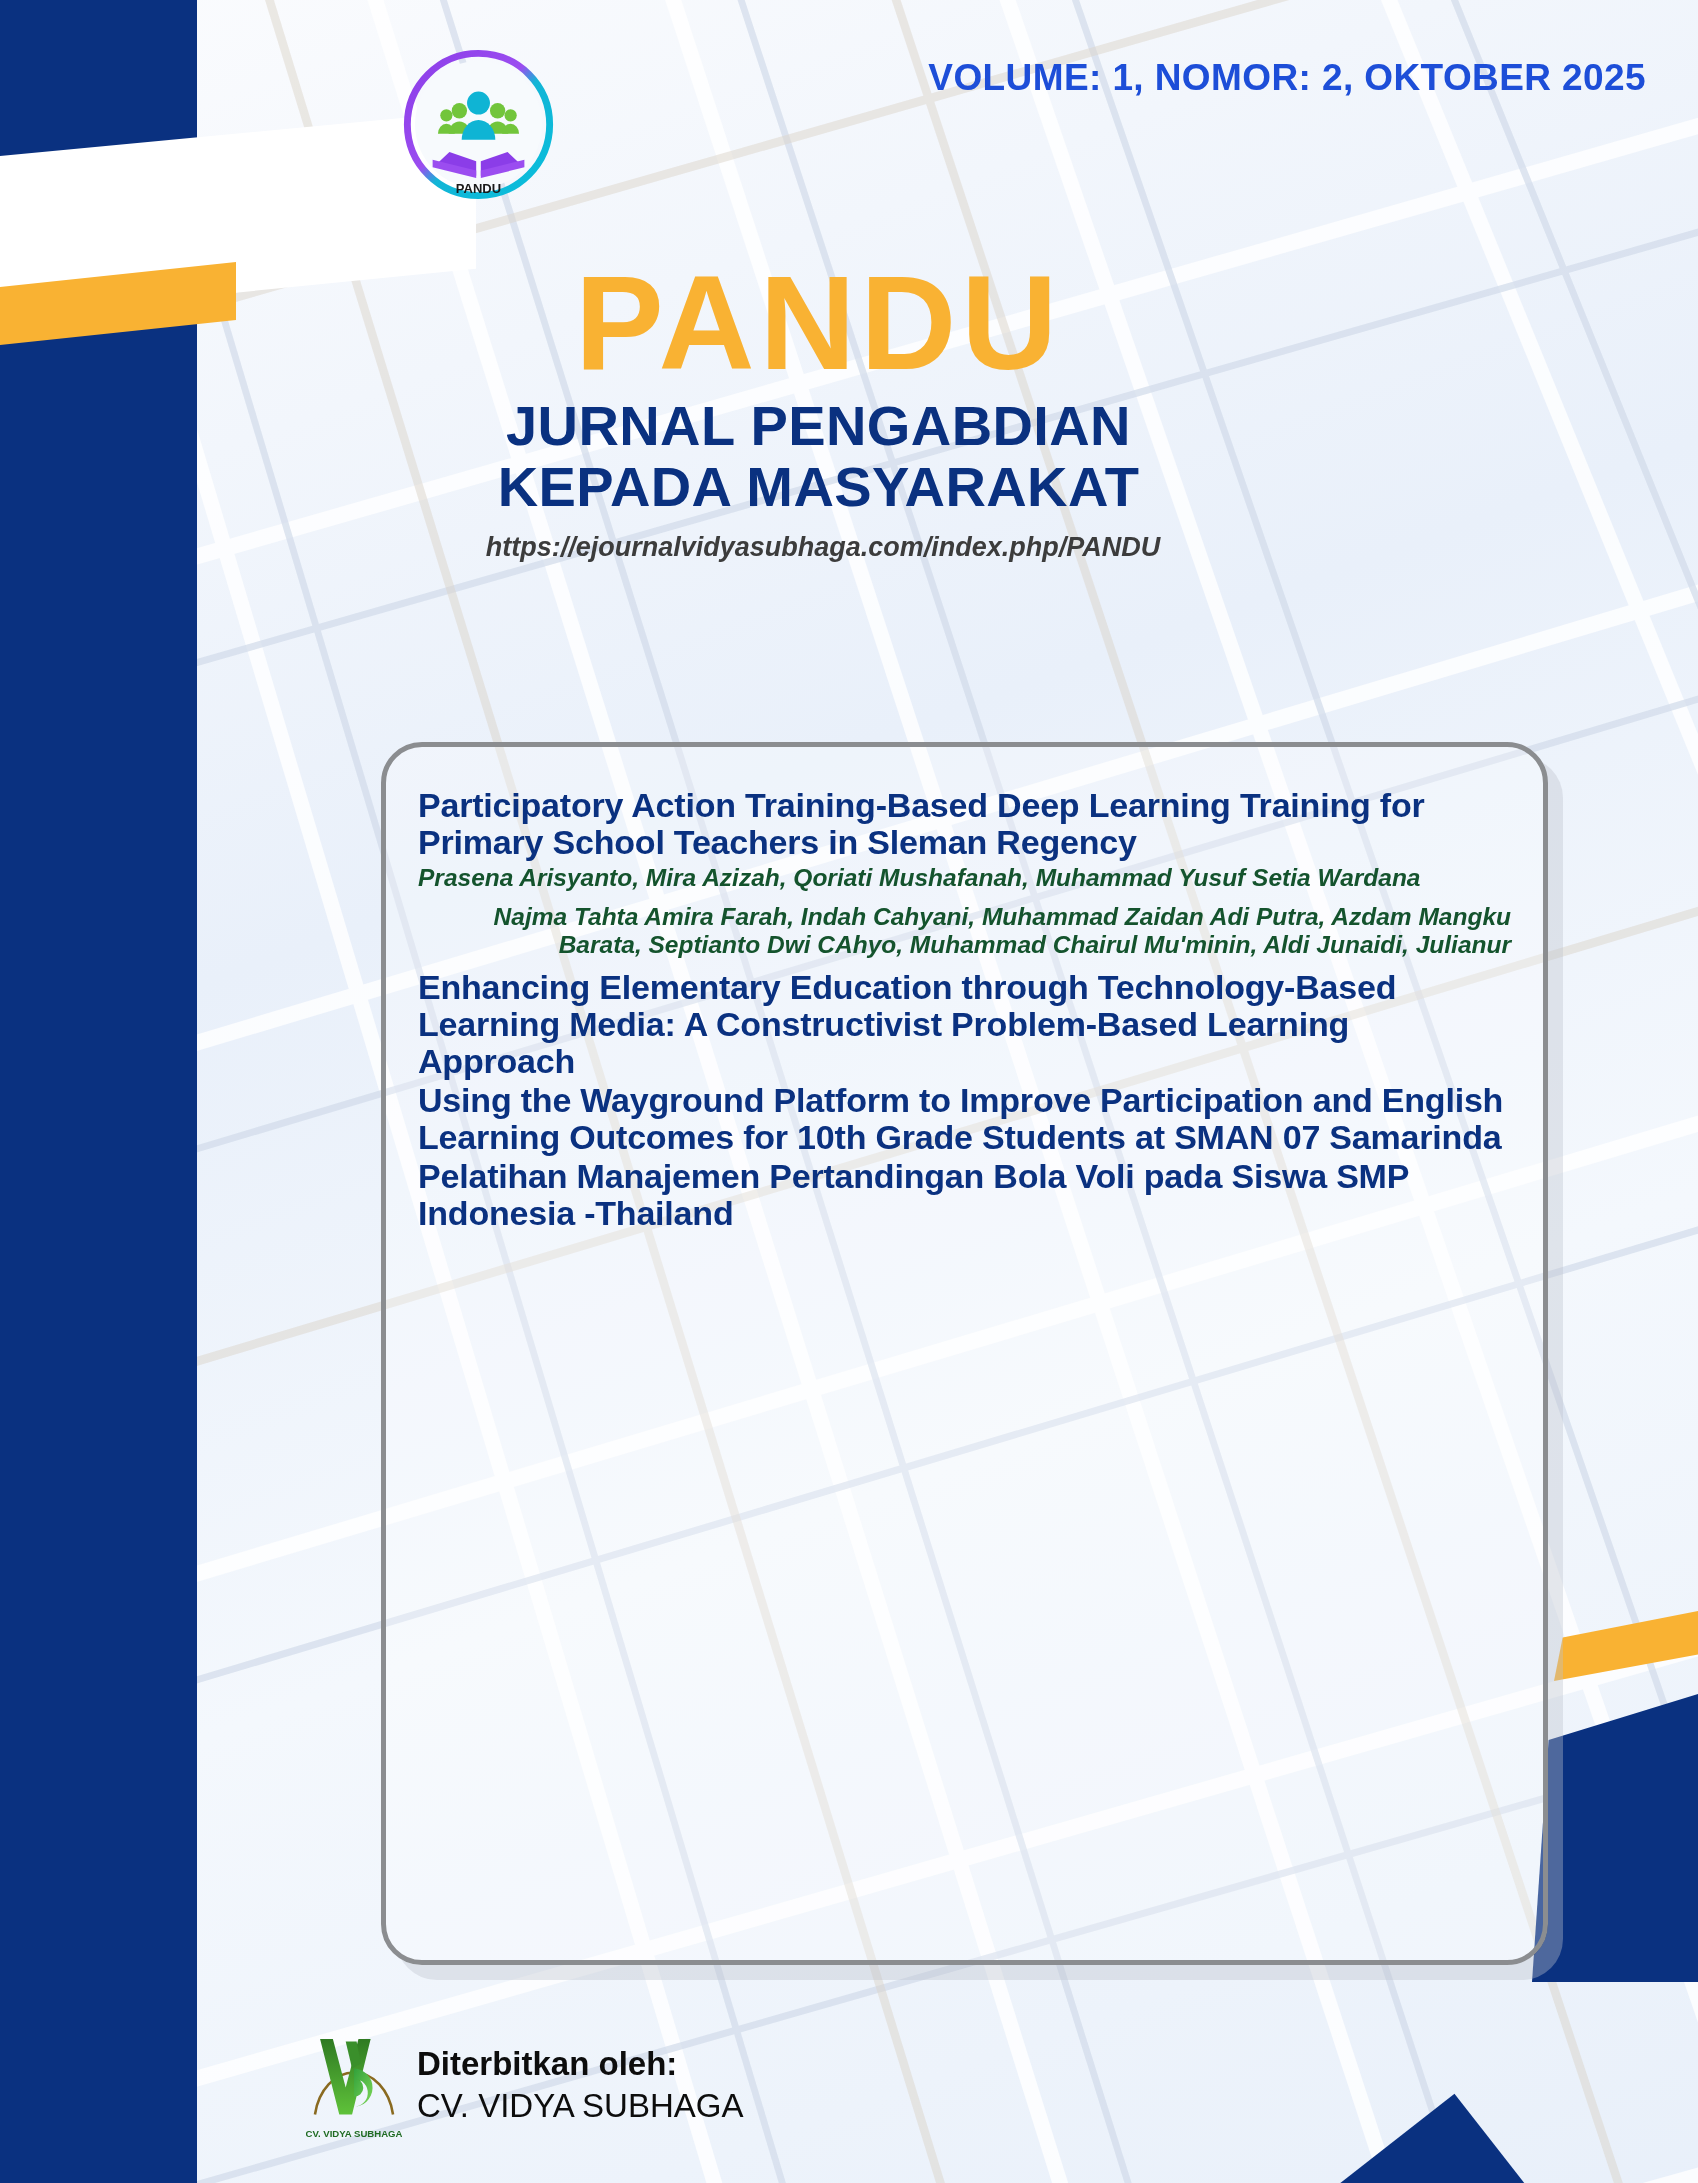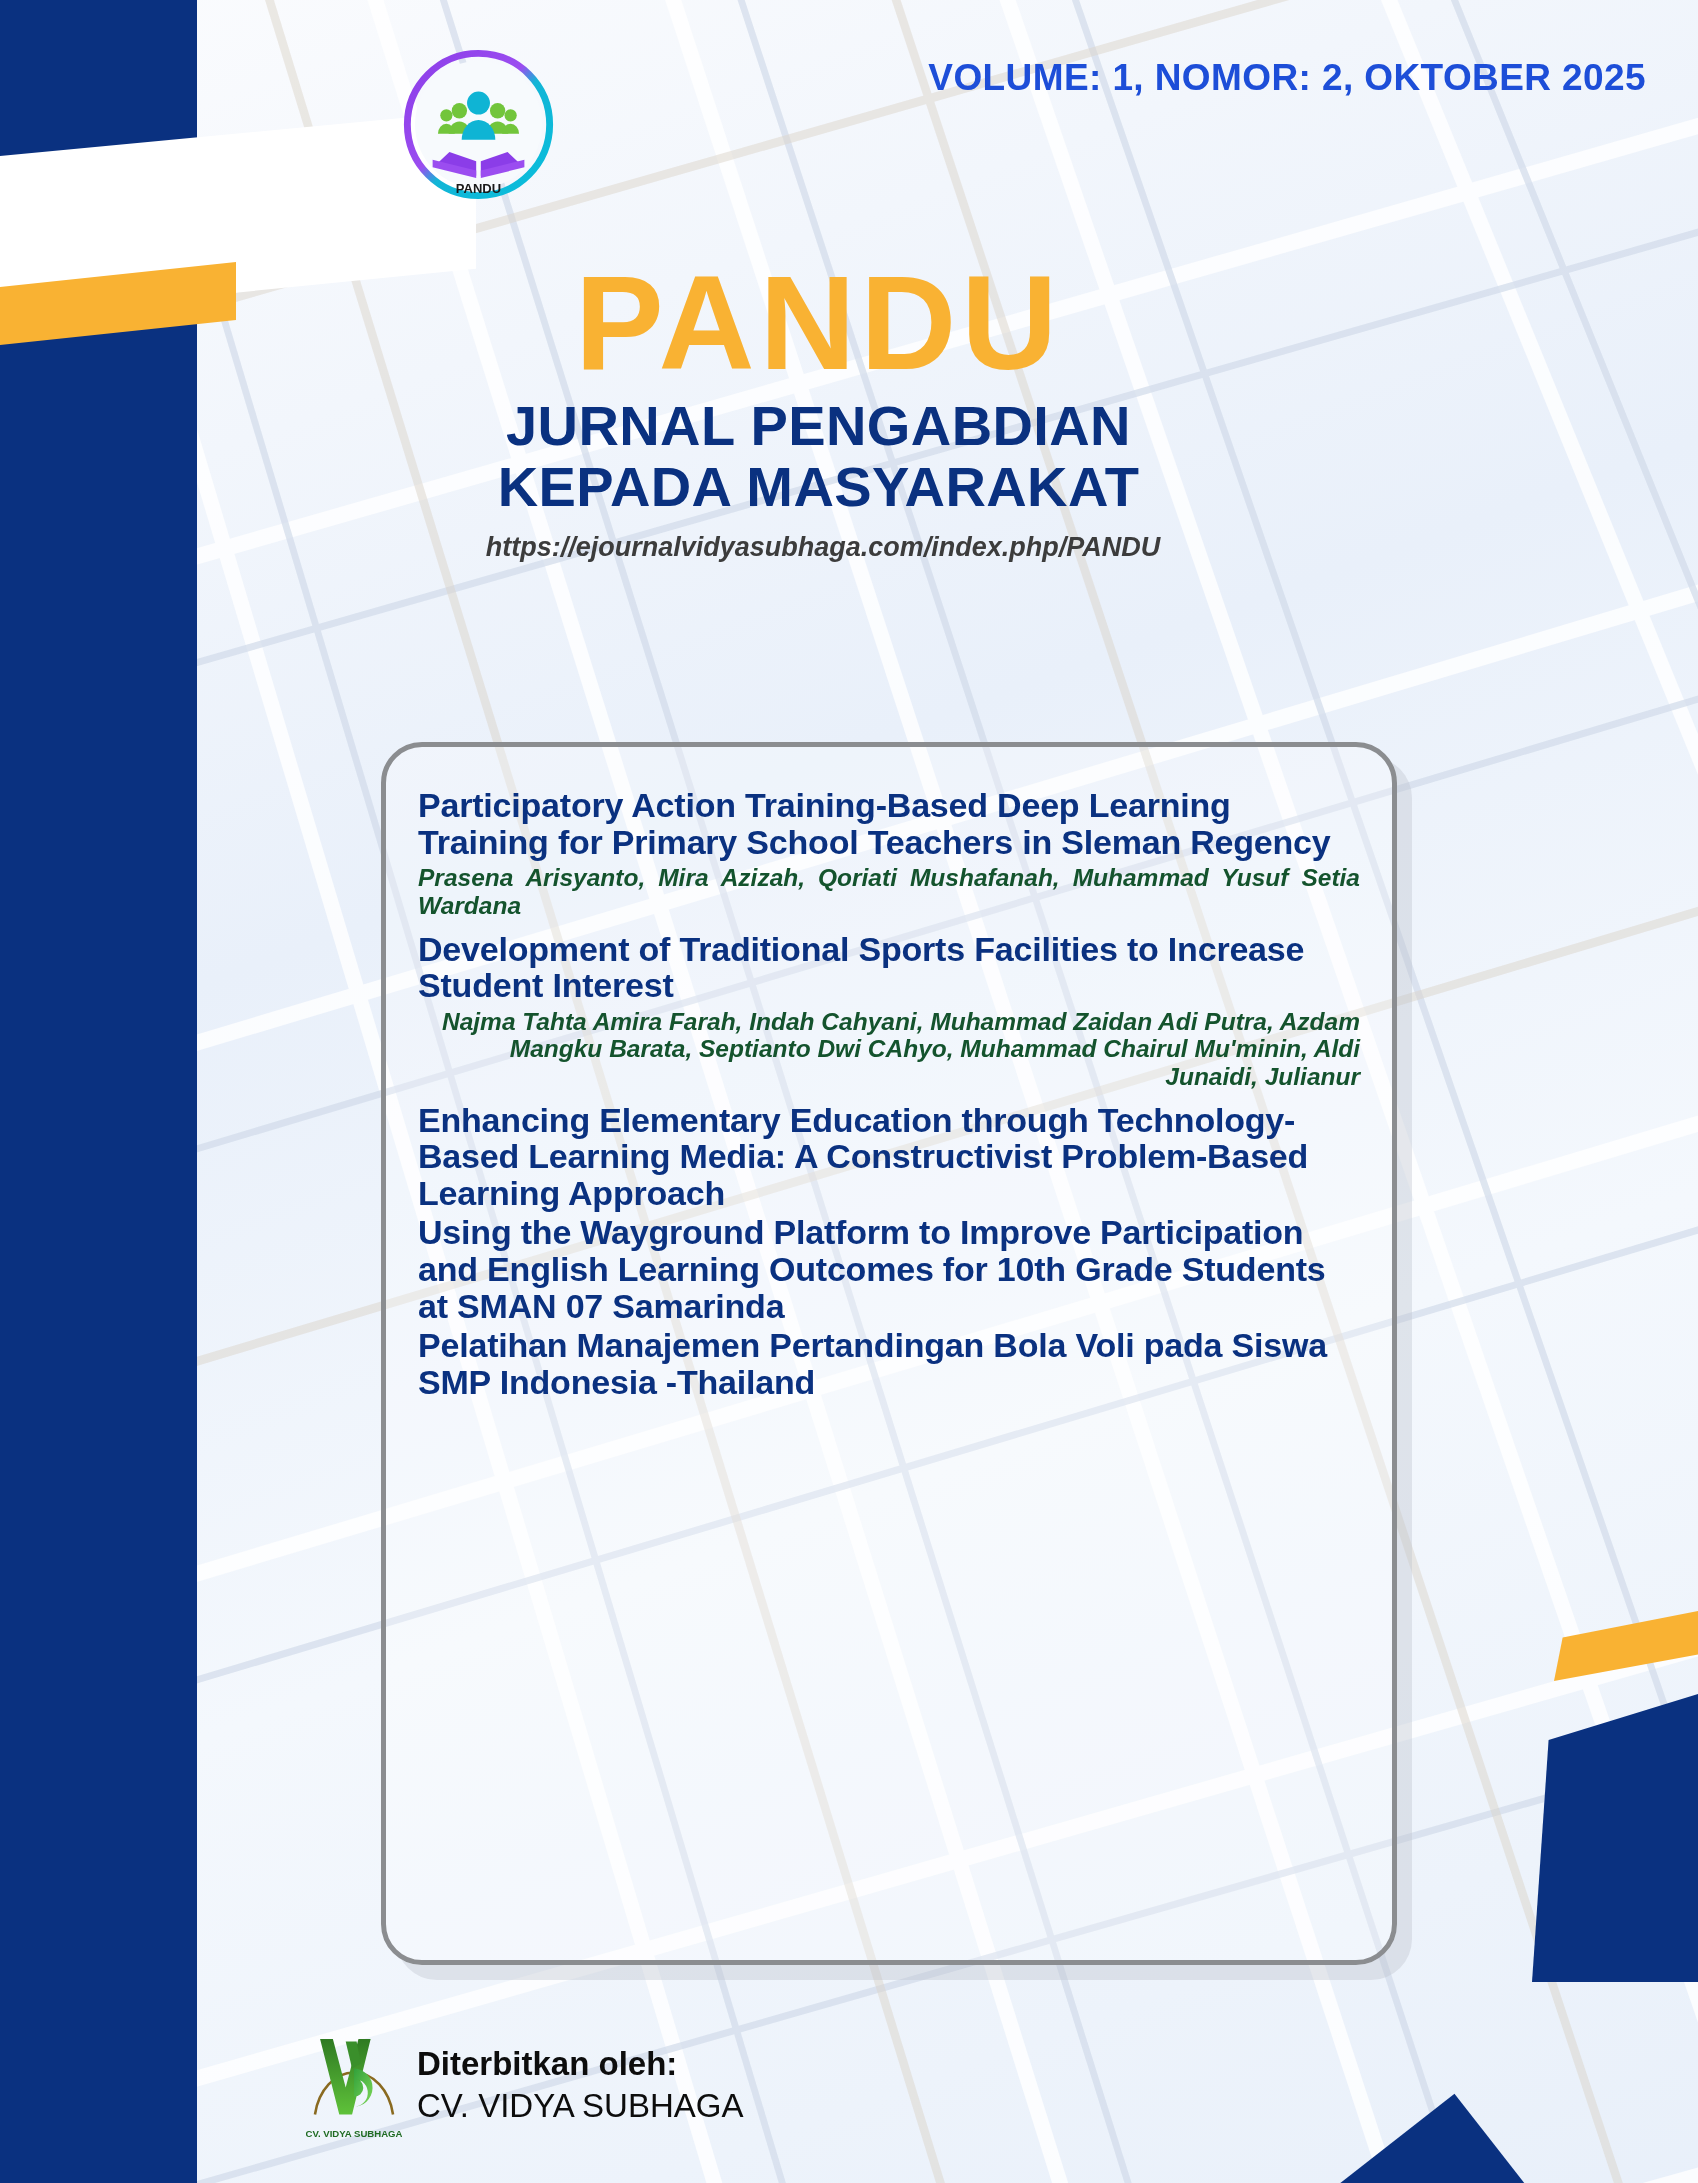--- a/index.html
+++ b/index.html
@@ -103,21 +103,21 @@
   }
   .jtitle-url {
     font-size:27px; font-weight:bold; font-style:italic;
     color:#3c3c3c; margin-top:15px; margin-left:-52px;
   }
 
   
   .card {
     position:absolute;
     left:381px; top:742px;
-    width:1016px; height:1223px;
+    width:1167px; height:1223px;
     border:5.7px solid #8b8d90;
     border-radius:41px;
     background:rgba(255,255,255,0.26);
     box-shadow:15px 15px 0 0 rgba(190,195,205,.38);
     padding:40px 32px 17.5px 32px;
   }
   .article { margin-bottom:2.6px; }
   .art-title {
     font-size:34px; font-weight:bold; line-height:1.08;
     color:#0a3180; letter-spacing:-0.2px;
@@ -244,21 +244,20 @@
   </div>
 
   <div class="card">
 
     <div class="article">
       <div class="art-title">Participatory Action Training-Based Deep Learning Training for Primary School Teachers in Sleman Regency</div>
       <div class="art-authors">Prasena Arisyanto, Mira Azizah, Qoriati Mushafanah, Muhammad Yusuf Setia Wardana</div>
     </div>
 
     <div class="article">
-      <div class="art-title">Development of Traditional Sports Facilities to Increase Student Interest</div>
       <div class="art-authors nojust">Najma Tahta Amira Farah, Indah Cahyani, Muhammad Zaidan Adi Putra, Azdam Mangku Barata, Septianto Dwi CAhyo, Muhammad Chairul Mu'minin, Aldi Junaidi, Julianur</div>
     </div>
 
     <div class="article">
       <div class="art-title">Enhancing Elementary Education through Technology-Based Learning Media: A Constructivist Problem-Based Learning Approach</div>
     </div>
 
     <div class="article">
       <div class="art-title">Using the Wayground Platform to Improve Participation and English Learning Outcomes for 10th Grade Students at SMAN 07 Samarinda</div>
     </div>

